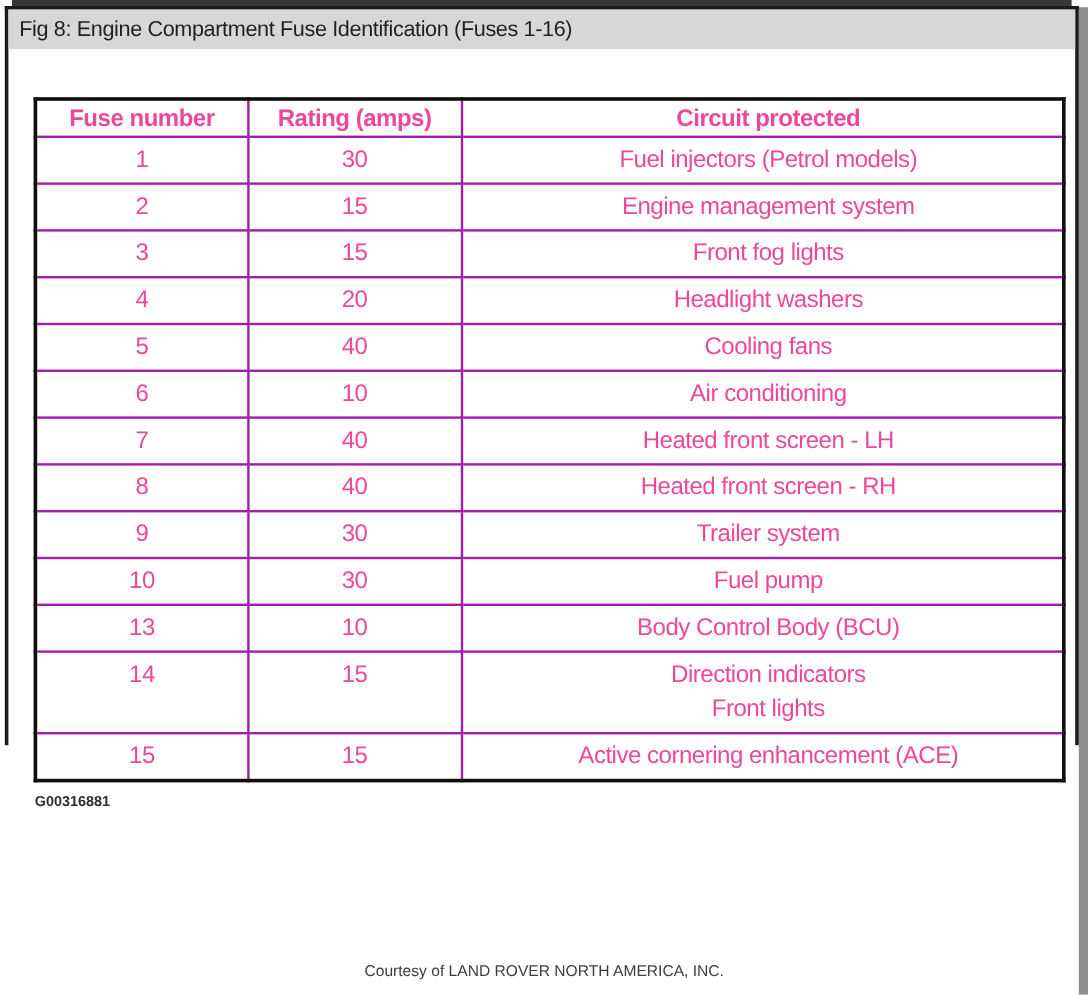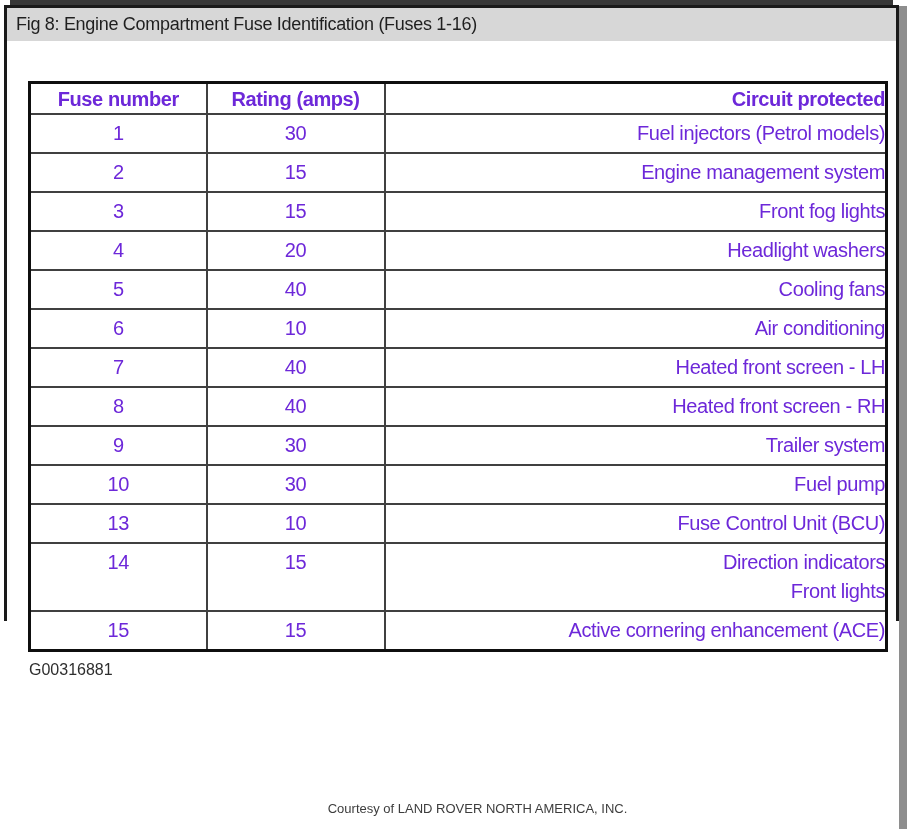--- a/index.html
+++ b/index.html
@@ -46,66 +46,66 @@
   }
   table.fuse-table {
     border-collapse: collapse;
     border: 3px solid #0f0f0f;
     width: 860px;
     table-layout: fixed;
   }
   table.fuse-table col.c1 { width: 177px; }
   table.fuse-table col.c2 { width: 178px; }
   table.fuse-table th, table.fuse-table td {
-    border: 2px solid #404040;
+    border: 2px solid #a21caf;
     font-size: 20px;
     letter-spacing: -0.4px;
-    color: #6d28d9;
+    color: #ec4899;
     vertical-align: top;
   }
   table.fuse-table th {
     height: 31px;
     font-weight: 700;
     text-align: center;
     padding-top: 2px;
     line-height: 27px;
   }
   table.fuse-table th.col-circuit {
-    text-align: right;
+    text-align: center;
     padding-left: 10px;
   }
   table.fuse-table td {
     padding-top: 4px;
     padding-bottom: 4px;
     line-height: 29px;
     height: 37px;
   }
   table.fuse-table td.cell-fuse,
   table.fuse-table td.cell-rating {
     text-align: center;
   }
   table.fuse-table td.cell-circuit {
-    text-align: right;
+    text-align: center;
     padding-left: 10px;
   }
   .figure-ref {
     margin: 9px 0 0 1px;
-    font-size: 16px;
+    font-size: 12px;
     letter-spacing: 0;
     color: #2e2e2e;
+    font-weight: bold;
   }
   .courtesy {
     position: absolute;
     left: 50%;
     transform: translateX(-50%);
     bottom: 13px;
     font-size: 13px;
     color: #3d3d3d;
     white-space: nowrap;
-    margin-left: 24px;
   }
 </style>
 </head>
 <body>
 
 <div class="top-strip"></div>
 <div class="shadow-right"></div>
 
 <div class="frame">
   <div class="titlebar">
@@ -194,21 +194,21 @@
     <td class="cell-fuse">10</td>
     <td class="cell-rating">30</td>
     <td class="cell-circuit">
               <div>Fuel pump</div>
             </td>
   </tr>
           <tr>
     <td class="cell-fuse">13</td>
     <td class="cell-rating">10</td>
     <td class="cell-circuit">
-              <div>Fuse Control Unit (BCU)</div>
+              <div>Body Control Body (BCU)</div>
             </td>
   </tr>
           <tr>
     <td class="cell-fuse">14</td>
     <td class="cell-rating">15</td>
     <td class="cell-circuit">
               <div>Direction indicators</div>
               <div>Front lights</div>
             </td>
   </tr>

